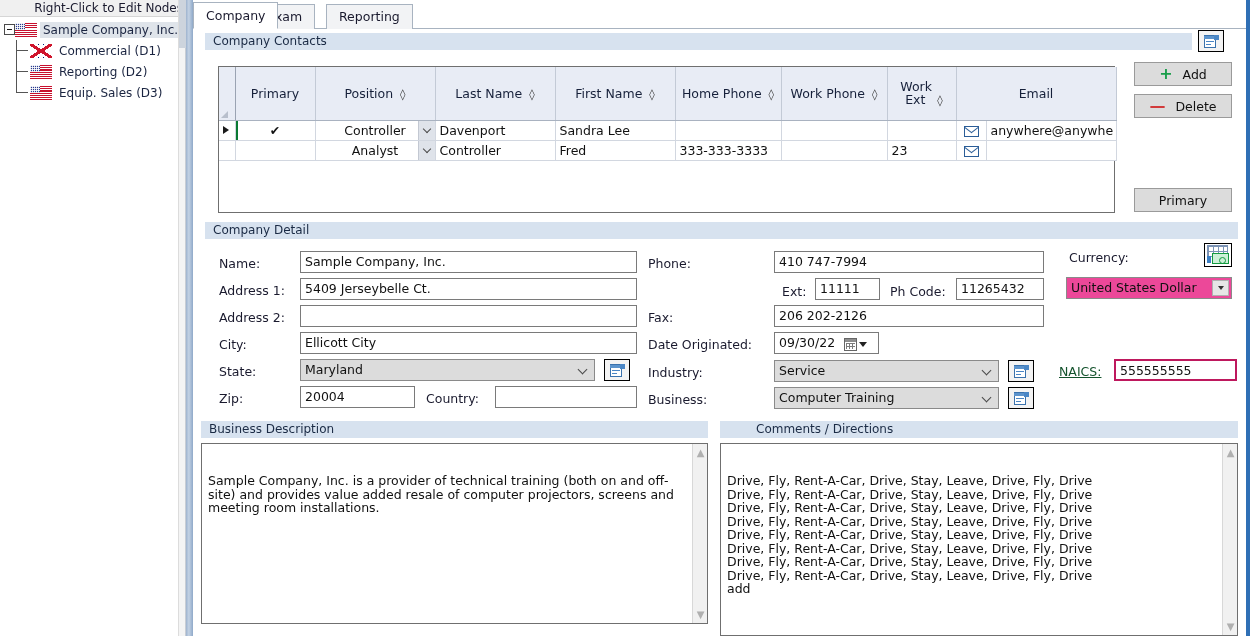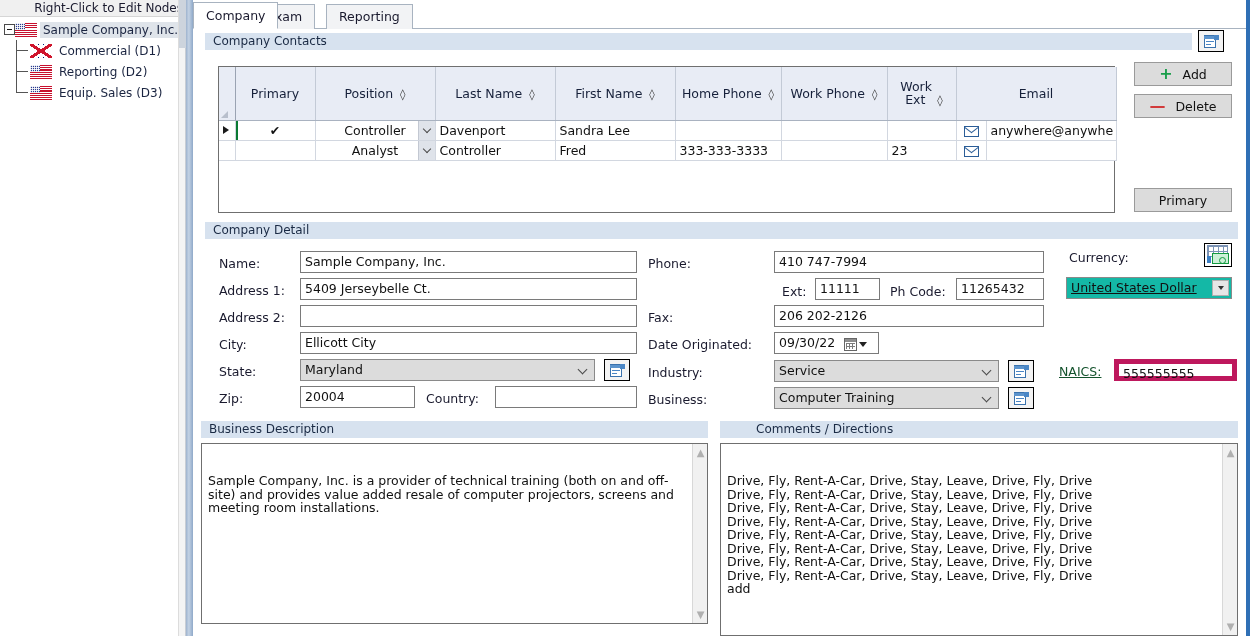--- a/index.html
+++ b/index.html
@@ -481,29 +481,29 @@
           <span class="flagtip"></span>
       </span>
     </div>
 
     <div class="lbl" style="position:absolute; left:876px; top:250px;">Currency:</div>
     <div class="cur-btn" style="position:absolute; left:1011px; top:243px;">
       <span class="cur-grid"></span>
       <span class="cur-blue"></span>
       <span class="cur-bill"></span>
     </div>
-    <div class="cb" style="position:absolute; left:873px; top:277px; width:166px; background:#14b8a6;text-decoration:underline;">
+    <div class="cb" style="position:absolute; left:873px; top:277px; width:166px; background:#ec4899;">
       <span>United States Dollar</span>
       <span style="position:absolute; right:2px; top:2px; width:17px; height:16px; background:#e6e6e6; border:1px solid #b0b0b0; display:flex; align-items:center; justify-content:center;">
         <i style="display:block;width:0;height:0;border-left:3.5px solid transparent;border-right:3.5px solid transparent;border-top:4px solid #333;"></i>
       </span>
     </div>
 
     <div class="link" style="position:absolute; left:866px; top:364px;">NAICS:</div>
-    <div class="tb" style="position:absolute; left:921px; top:359px; width:123px; border:5px solid #be185d;">555555555</div>
+    <div class="tb" style="position:absolute; left:921px; top:359px; width:123px; border:2px solid #be185d;">555555555</div>
 
     <div class="grouphdr" style="position:absolute; left:8px; top:421px; width:507px;">Business Description</div>
     <div class="ta" style="position:absolute; left:8px; top:443px; width:507px; height:181px;">
       <span style="display:block; width:480px;">Sample Company, Inc. is a provider of technical training (both on and off-site) and provides value added resale of computer projectors, screens and meeting room installations.</span>
       <span class="vscroll">
         <span class="up">▲</span>
         <span class="dn">▼</span>
       </span>
     </div>
 

